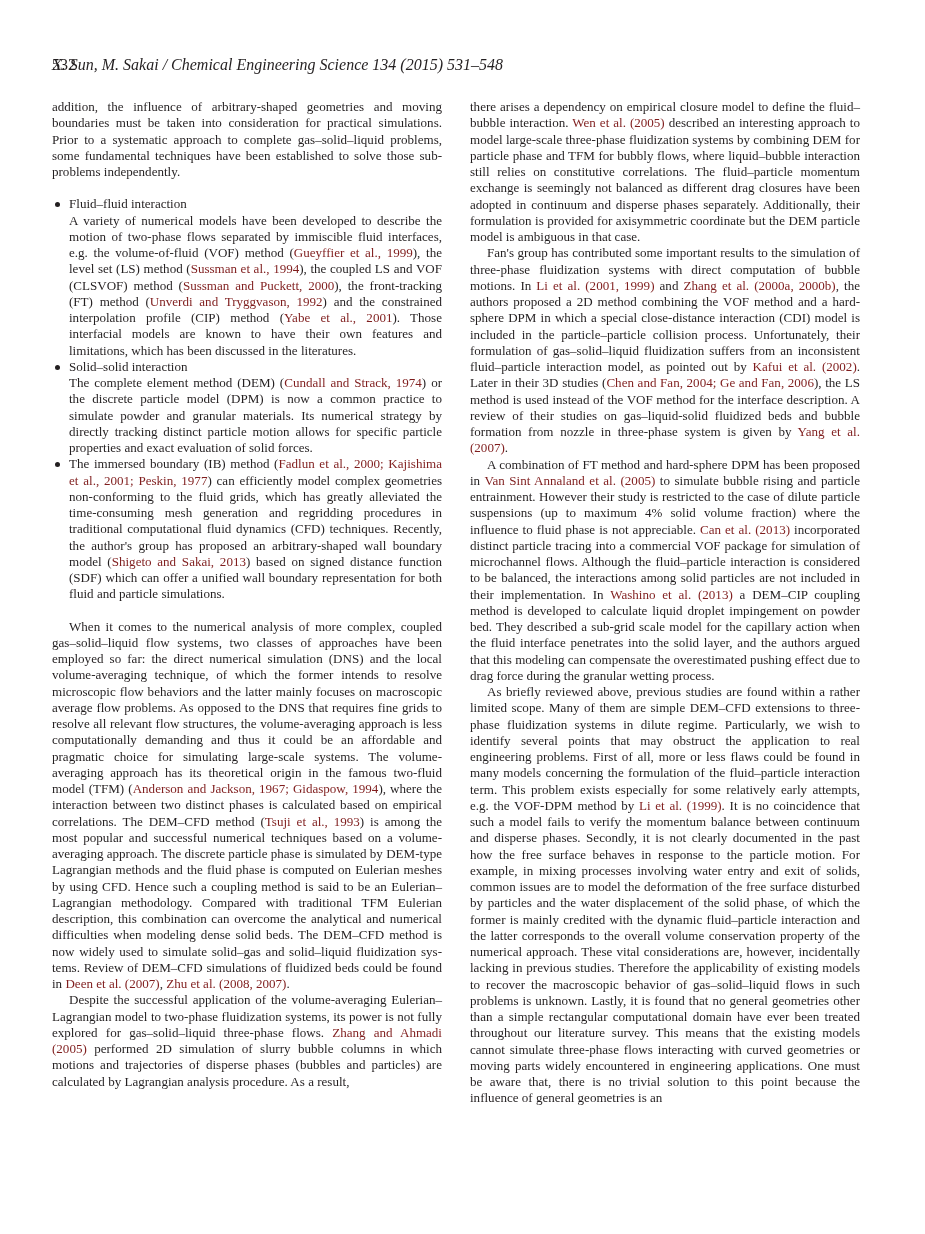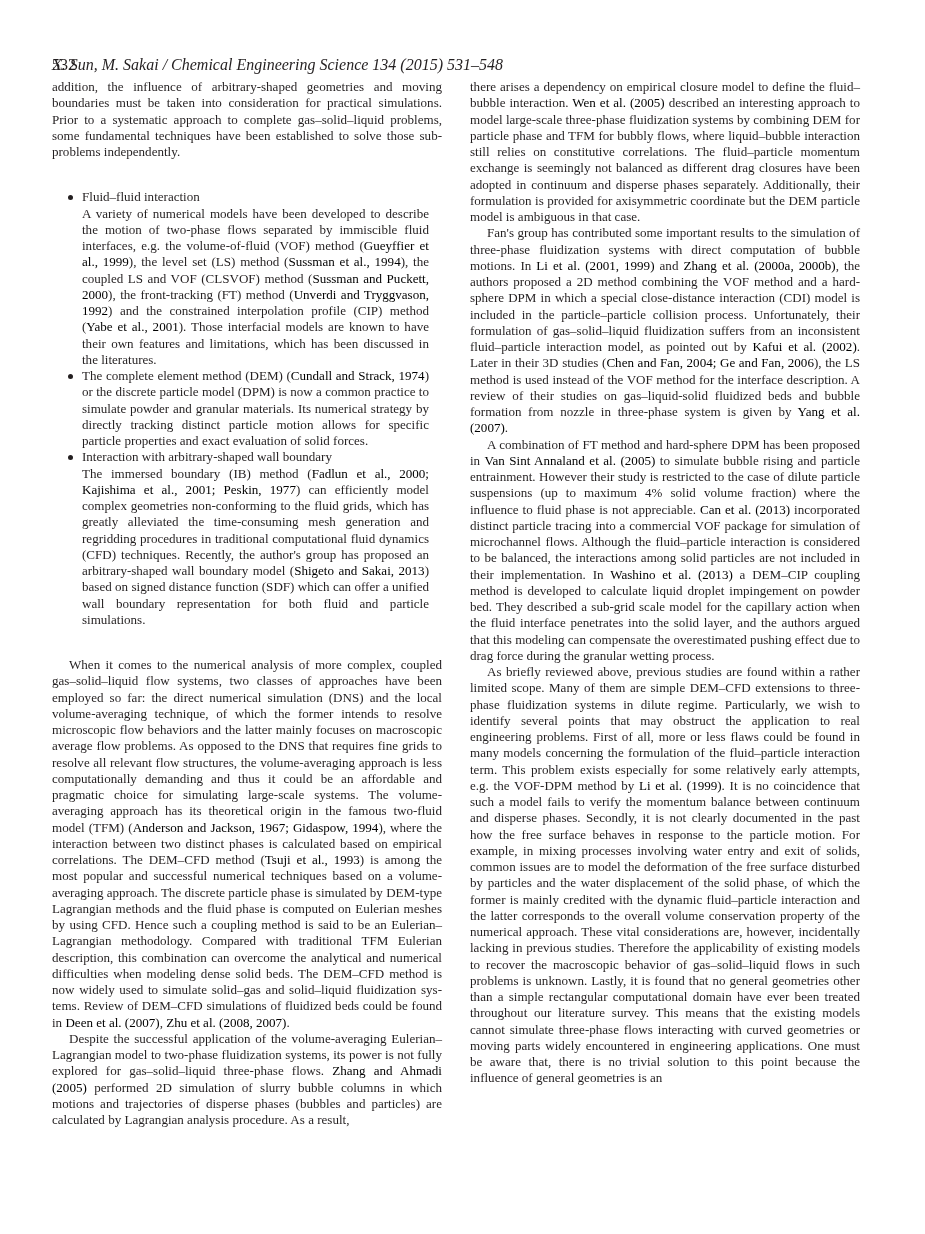--- a/index.html
+++ b/index.html
@@ -8,31 +8,31 @@
     font-family: "Liberation Serif", "DejaVu Serif", serif;
     color: #231f20;
   }
   .running-head {
     position: absolute; top: 56px; left: 52px; width: 808px; height: 14px;
     font-size: 16px; font-style: italic;
   }
   .running-head .pageno { position: absolute; left: 0; top: 0; font-style: normal; }
   .running-head .journal { position: absolute; left: 0; right: 0; top: 0; text-align: left; }
   .col {
-    position: absolute; top: 79px; width: 390px;
+    position: absolute; top: 99px; width: 390px;
     font-size: 13.05px; line-height: 16.25px;
     text-align: justify; hyphens: manual;
   }
   .col.left { left: 52px; }
   .col.right { left: 470px; }
   .col p { margin: 0; }
   .col p.indent { text-indent: 17px; }
-  .link { color: #000000; }
+  .link { color: #7f1d1d; }
   .gap { height: 16px; }
-  ul.bullets { list-style: none; margin: 13px; padding: 0; }
+  ul.bullets { list-style: none; margin: 0; padding: 0; }
   ul.bullets li { position: relative; padding-left: 17px; }
   ul.bullets li .bullet {
     position: absolute; left: 3px; top: 6px; width: 5px; height: 5px;
     border-radius: 50%; background: #231f20;
   }
   ul.bullets li .item-title { display: block; text-align: left; }
 </style>
 </head>
 <body>
 
@@ -45,25 +45,25 @@
   <p>addition, the influence of arbitrary-shaped geometries and moving boundaries must be taken into consideration for practical simulations. Prior to a systematic approach to complete gas–solid–liquid problems, some fundamental techniques have been established to solve those sub-problems independently.</p>
   <div class="gap"></div>
   <ul class="bullets">
     <li>
       <span class="bullet"></span>
       <span class="item-title">Fluid–fluid interaction</span>
       <span>A variety of numerical models have been developed to describe the motion of two-phase flows separated by immiscible fluid inter­faces, e.g. the volume-of-fluid (VOF) method (</span><a class="link">Gueyffier et al., 1999</a><span>), the level set (LS) method (</span><a class="link">Sussman et al., 1994</a><span>), the coupled LS and VOF (CLSVOF) method (</span><a class="link">Sussman and Puckett, 2000</a><span>), the front-tracking (FT) method (</span><a class="link">Unverdi and Tryggvason, 1992</a><span>) and the constrained interpolation profile (CIP) method (</span><a class="link">Yabe et al., 2001</a><span>). Those interfacial models are known to have their own features and limitations, which has been discussed in the literatures.</span>
     </li>
     <li>
       <span class="bullet"></span>
+      <span class="item-title">Solid–solid interaction</span>
       <span>The complete element method (DEM) (</span><a class="link">Cundall and Strack, 1974</a><span>) or the discrete particle model (DPM) is now a common practice to simulate powder and granular materials. Its numerical strategy by directly tracking distinct particle motion allows for specific particle properties and exact evaluation of solid forces.</span>
     </li>
     <li>
       <span class="bullet"></span>
-      <span class="item-title">Interaction with arbitrary-shaped wall boundary</span>
       <span>The immersed boundary (IB) method (</span><a class="link">Fadlun et al., 2000; Kajishima et al., 2001; Peskin, 1977</a><span>) can efficiently model complex geometries non-conforming to the fluid grids, which has greatly alleviated the time-consuming mesh generation and regridding procedures in traditional computational fluid dynamics (CFD) techniques. Recently, the author's group has proposed an arbitrary-shaped wall boundary model (</span><a class="link">Shigeto and Sakai, 2013</a><span>) based on signed distance function (SDF) which can offer a unified wall boundary representation for both fluid and particle simulations.</span>
     </li>
   </ul>
   <div class="gap"></div>
   <p class="indent"><span>When it comes to the numerical analysis of more complex, coupled gas–solid–liquid flow systems, two classes of approaches have been employed so far: the direct numerical simulation (DNS) and the local volume-averaging technique, of which the former intends to resolve microscopic flow behaviors and the latter mainly focuses on macroscopic average flow problems. As opposed to the DNS that requires fine grids to resolve all relevant flow structures, the volume-averaging approach is less computationally demanding and thus it could be an affordable and pragmatic choice for simulating large-scale systems. The volume-averaging approach has its theoretical origin in the famous two-fluid model (TFM) (</span><a class="link">Anderson and Jackson, 1967; Gidaspow, 1994</a><span>), where the interaction between two distinct phases is calculated based on empirical correlations. The DEM–CFD method (</span><a class="link">Tsuji et al., 1993</a><span>) is among the most popular and successful numerical techniques based on a volume-averaging approach. The discrete particle phase is simulated by DEM-type Lagrangian methods and the fluid phase is computed on Eulerian meshes by using CFD. Hence such a coupling method is said to be an Eulerian–Lagrangian methodology. Compared with traditional TFM Eulerian description, this combination can overcome the analytical and numerical difficul­ties when modeling dense solid beds. The DEM–CFD method is now widely used to simulate solid–gas and solid–liquid fluidization sys­tems. Review of DEM–CFD simulations of fluidized beds could be found in </span><a class="link">Deen et al. (2007)</a><span>, </span><a class="link">Zhu et al. (2008, 2007)</a><span>.</span></p>
   <p class="indent"><span>Despite the successful application of the volume-averaging Euler­ian–Lagrangian model to two-phase fluidization systems, its power is not fully explored for gas–solid–liquid three-phase flows. </span><a class="link">Zhang and Ahmadi (2005)</a><span> performed 2D simulation of slurry bubble columns in which motions and trajectories of disperse phases (bubbles and particles) are calculated by Lagrangian analysis procedure. As a result,</span></p>
 </div>
 
 <div class="col right">
   <p><span>there arises a dependency on empirical closure model to define the fluid–bubble interaction. </span><a class="link">Wen et al. (2005)</a><span> described an interesting approach to model large-scale three-phase fluidization systems by combining DEM for particle phase and TFM for bubbly flows, where liquid–bubble interaction still relies on constitutive correlations. The fluid–particle momentum exchange is seemingly not balanced as different drag closures have been adopted in continuum and disperse phases separately. Additionally, their formulation is provided for axisymmetric coordinate but the DEM particle model is ambiguous in that case.</span></p>

